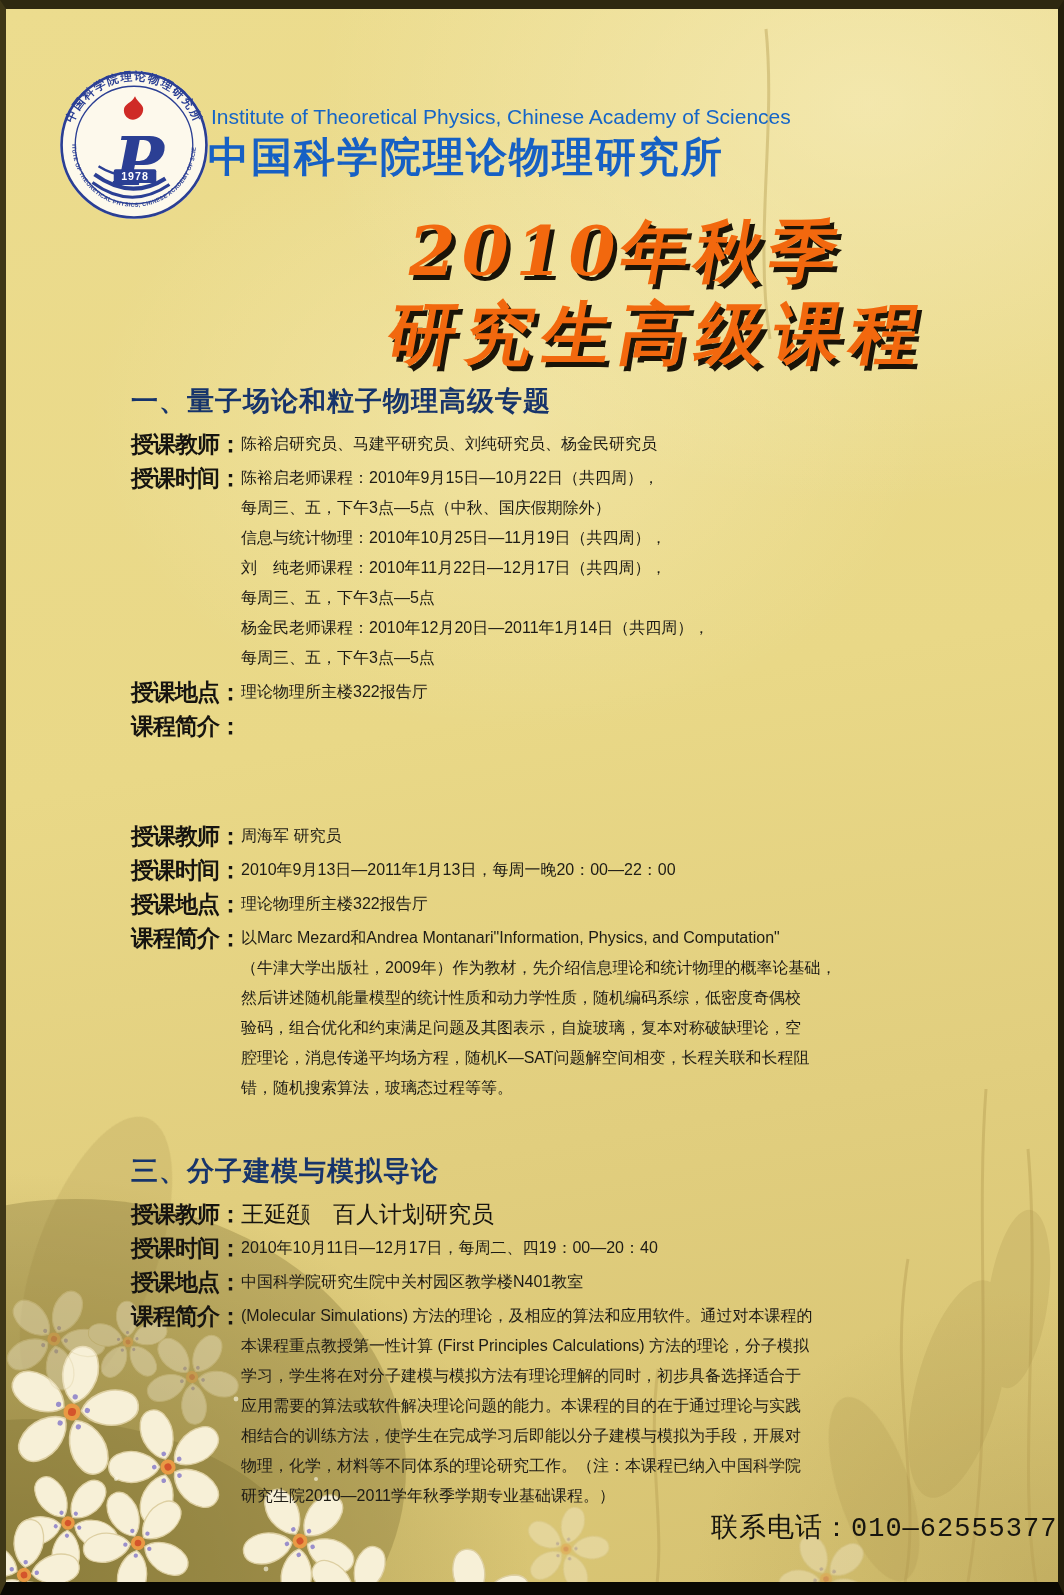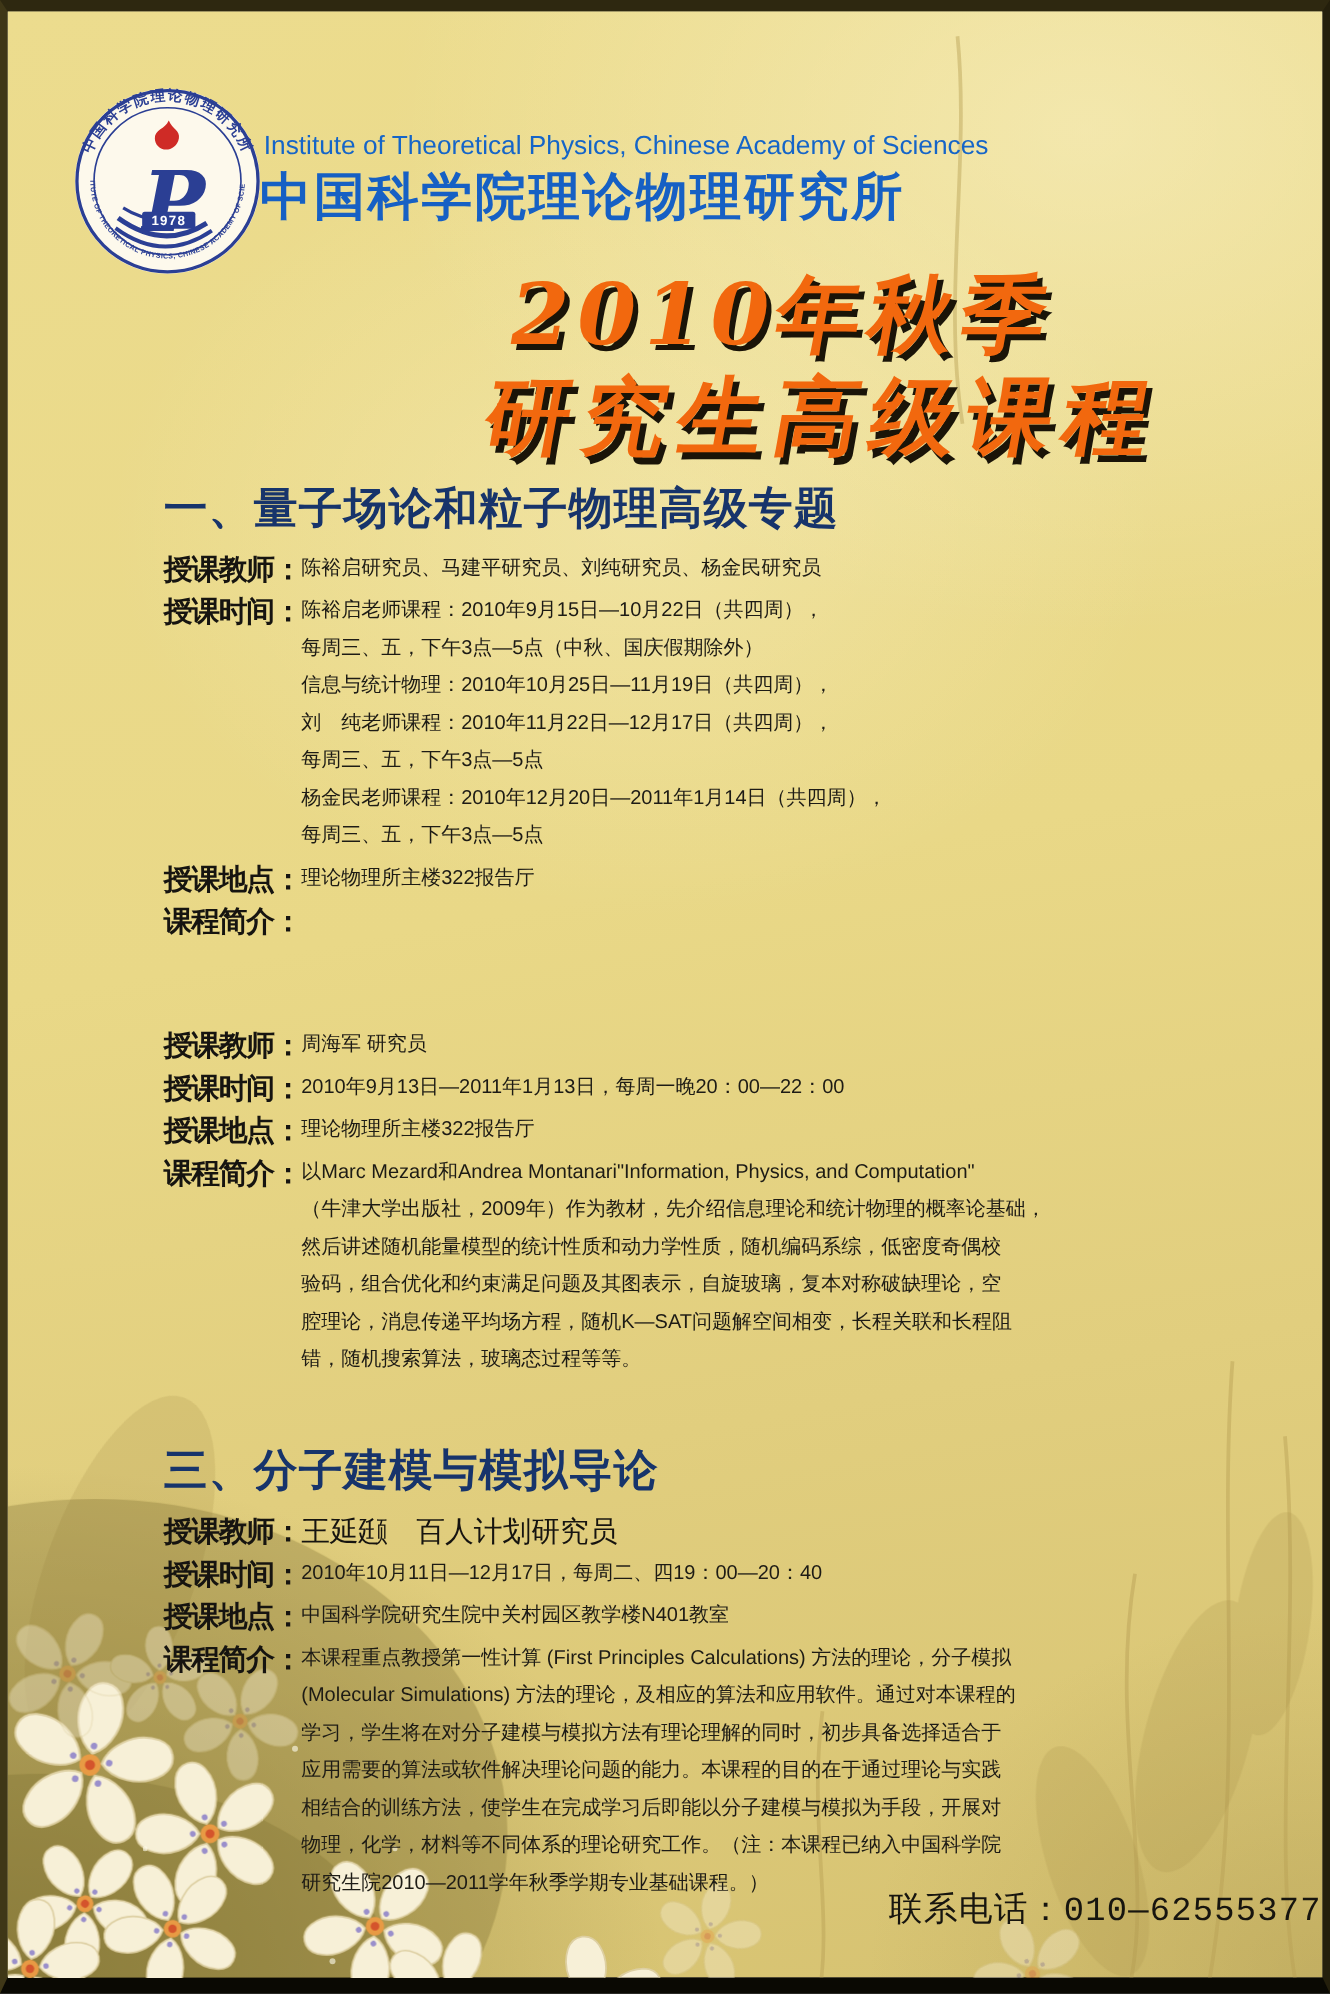--- a/index.html
+++ b/index.html
@@ -30,21 +30,21 @@
   
   .big-title{position:absolute;left:0;top:0;width:100%;}
   .t-line{position:absolute;white-space:nowrap;font-family:"DejaVu Serif","Liberation Serif",serif;
           font-weight:700;color:#f2680e;transform:skewX(-10deg);
           text-shadow:5px 5px 0 #1a1408;}
   .t1{left:402px;top:198px;font-size:68px;letter-spacing:6px;}
   .t2{left:383px;top:280px;font-size:68px;letter-spacing:9px;}
 
   
   .course{position:absolute;left:125px;width:910px;}
-  .sec-title{margin:0 0 10px 0;font-size:35px;font-weight:800;color:#17346b;letter-spacing:1px;white-space:nowrap;}
+  .sec-title{margin:0 0 10px 0;font-size:27px;font-weight:800;color:#17346b;letter-spacing:1px;white-space:nowrap;}
   .row{display:flex;margin-bottom:4px;}
   .lbl{flex:0 0 107px;font-size:23px;font-weight:700;line-height:30px;letter-spacing:-1px;white-space:nowrap;color:#161410;}
   .val{min-width:0;}
   .line{font-size:16px;line-height:30px;white-space:nowrap;color:#1d1b15;}
   .line.strong{font-weight:400;font-size:23px;color:#161410;}
 
   .contact{position:absolute;left:705px;top:1500px;font-family:Liberation Mono, monospace;
            font-size:27px;letter-spacing:1px;white-space:nowrap;color:#17150f;}
 </style>
 </head>
@@ -228,22 +228,22 @@
     </div>
     <div class="row">
       <span class="lbl">授课地点：</span>
       <div class="val">
           <div class="line">中国科学院研究生院中关村园区教学楼N401教室</div>
         </div>
     </div>
     <div class="row">
       <span class="lbl">课程简介：</span>
       <div class="val">
+        <div class="line">(Molecular Simulations) 方法的理论，及相应的算法和应用软件。通过对本课程的</div>
         <div class="line">本课程重点教授第一性计算 (First Principles Calculations) 方法的理论，分子模拟</div>
-        <div class="line">(Molecular Simulations) 方法的理论，及相应的算法和应用软件。通过对本课程的</div>
         <div class="line">学习，学生将在对分子建模与模拟方法有理论理解的同时，初步具备选择适合于</div>
         <div class="line">应用需要的算法或软件解决理论问题的能力。本课程的目的在于通过理论与实践</div>
         <div class="line">相结合的训练方法，使学生在完成学习后即能以分子建模与模拟为手段，开展对</div>
         <div class="line">物理，化学，材料等不同体系的理论研究工作。（注：本课程已纳入中国科学院</div>
         <div class="line">研究生院2010—2011学年秋季学期专业基础课程。）</div>
       </div>
     </div>
   </section>
 
   <div class="contact">联系电话：010—62555377</div>

